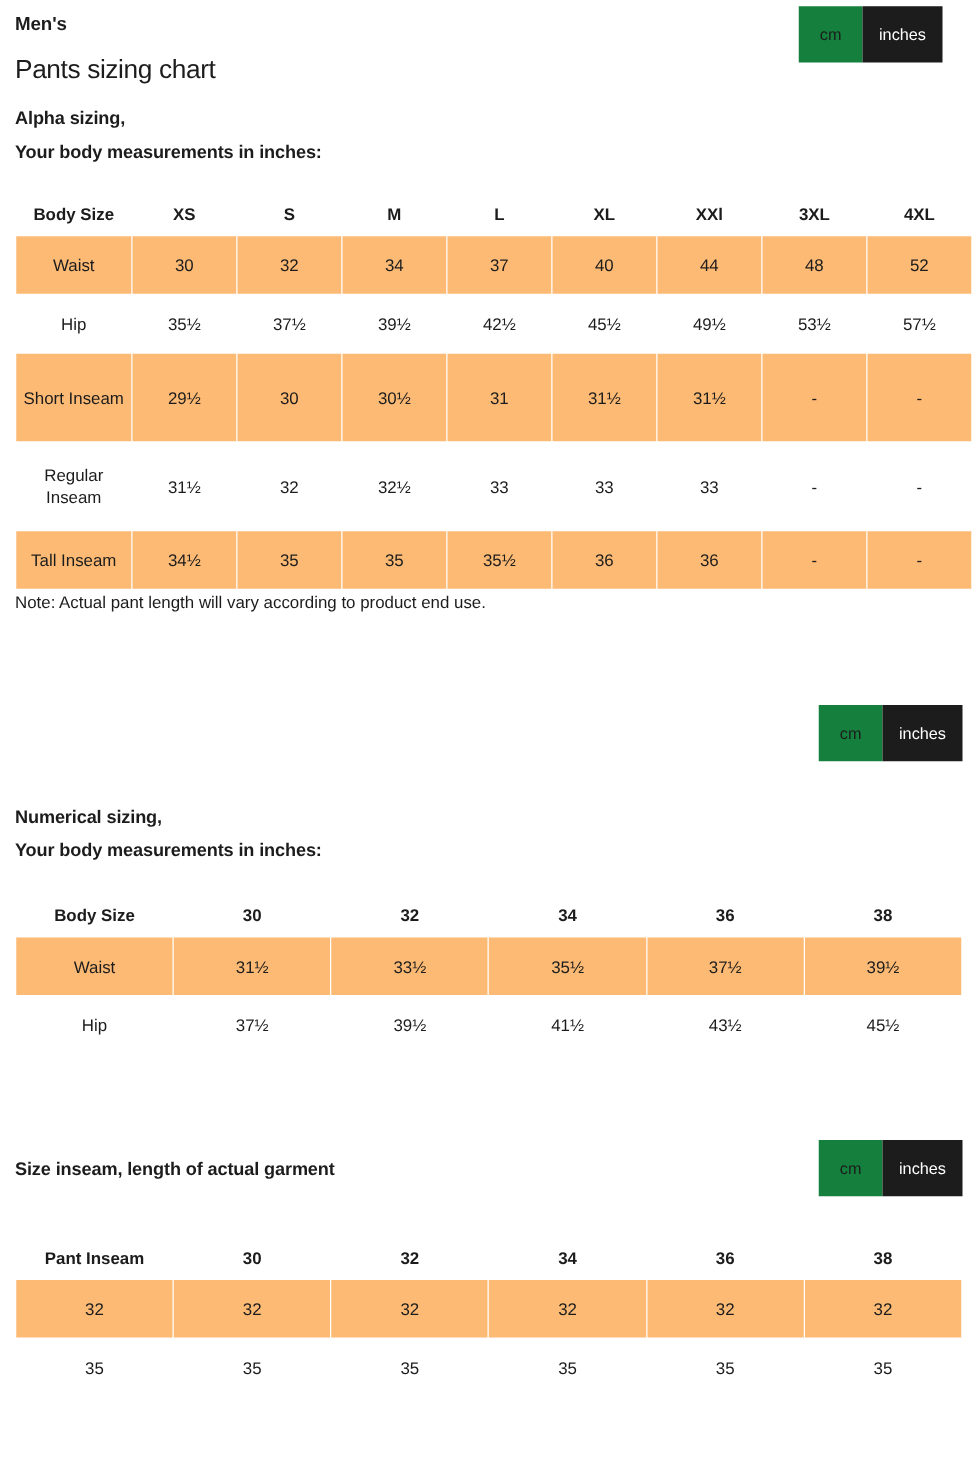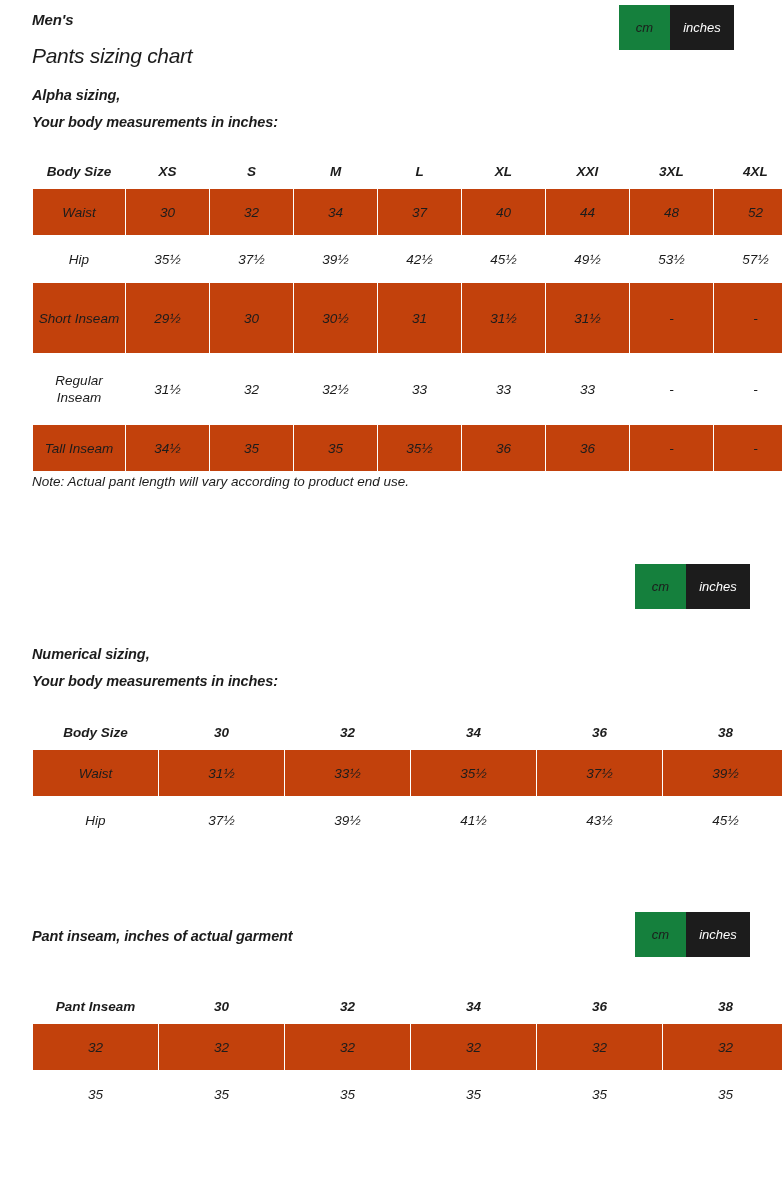--- a/index.html
+++ b/index.html
@@ -9,24 +9,23 @@
   }
   body {
     width: 782px;
     height: 1177px;
     font-family: "Liberation Sans", sans-serif;
     color: #1c1c1c;
     overflow: hidden;
     position: relative;
   }
   .page {
-    padding: 0 32px;
+    padding: 0 12px;
     box-sizing: border-box;
     width: 782px;
-    font-style: italic;
   }
 
   
   .header {
     position: relative;
     padding-top: 10px;
     height: 82px;
     box-sizing: border-box;
   }
   .eyebrow {
@@ -98,21 +97,21 @@
     vertical-align: middle;
     background: #ffffff;
   }
   tbody td {
     height: 46px;
     vertical-align: middle;
     line-height: 17px;
     background: #ffffff;
   }
   tbody tr.shaded td {
-    background: #c2410c;
+    background: #fdba74;
   }
   tbody td.tall {
     height: 70px;
   }
 
   .note {
     font-size: 13.5px;
     line-height: 20px;
     color: #1c1c1c;
   }
@@ -285,21 +284,21 @@
           <td>41½</td>
           <td>43½</td>
           <td>45½</td>
         </tr>
       </tbody>
     </table>
   </div>
 
   <div class="section" style="margin-top:68px;">
     <div class="inline-head-row">
-      <div class="section-head">Pant inseam, inches of actual garment</div>
+      <div class="section-head">Size inseam, length of actual garment</div>
       <div class="unit-toggle" style="top:0; right:0;">
         <div class="opt cm">cm</div>
         <div class="opt inches">inches</div>
       </div>
     </div>
 
     <table style="margin-top:32px;">
       <colgroup>
         <col style="width:125px">
           <col style="width:125px">

